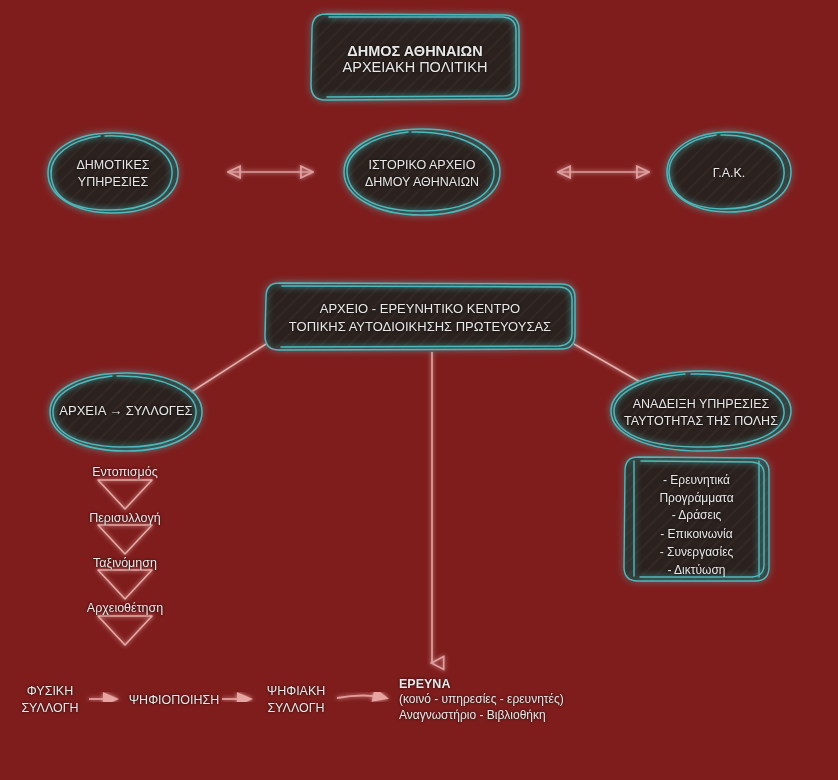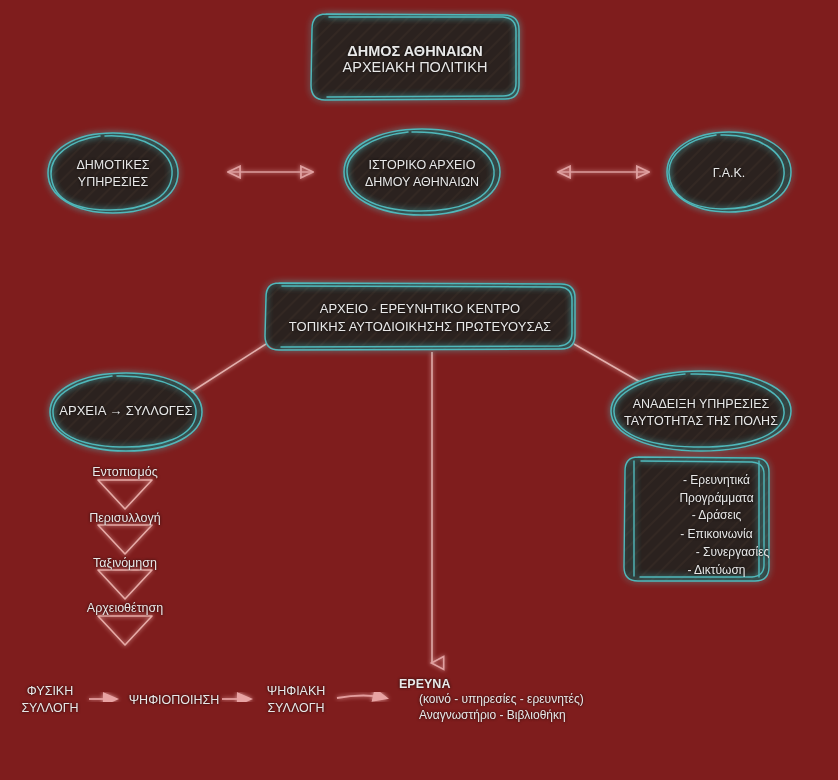--- a/index.html
+++ b/index.html
@@ -28,21 +28,21 @@
     text-align: center;
     line-height: 1.28;
     pointer-events: none;
     text-shadow: 0 0 3px rgba(0,0,0,0.9);
     white-space: pre;
   }
   .t-bold { font-weight: bold; }
   .sz15 { font-size: 14.5px; }
   .sz13 { font-size: 13px; }
   .sz12 { font-size: 12.5px; }
-  .sz11 { font-size: 12px; padding-left: 20px; }
+  .sz11 { font-size: 12px; }
   .left-align { text-align: left; }
 </style>
 </head>
 <body>
 
 <div id="canvas">
 
   <svg class="layer" viewBox="0 0 838 780">
     <defs>
       <pattern id="hatch" width="10" height="10" patternTransform="rotate(45)" patternUnits="userSpaceOnUse">
@@ -186,21 +186,21 @@
 
   <div class="node-label sz13" style="left:50px; top:403px; width:152px;">ΑΡΧΕΙΑ → ΣΥΛΛΟΓΕΣ</div>
 
   <div class="node-label sz12" style="left:611px; top:396px; width:180px;">ΑΝΑΔΕΙΞΗ ΥΠΗΡΕΣΙΕΣ</div>
   <div class="node-label sz12" style="left:611px; top:413px; width:180px;">ΤΑΥΤΟΤΗΤΑΣ ΤΗΣ ΠΟΛΗΣ</div>
 
   <div class="node-label sz11" style="left:624px; top:473px; width:145px;">- Ερευνητικά</div>
   <div class="node-label sz11" style="left:624px; top:491px; width:145px;">Προγράμματα</div>
   <div class="node-label sz11" style="left:624px; top:508px; width:145px;">- Δράσεις</div>
   <div class="node-label sz11" style="left:624px; top:527px; width:145px;">- Επικοινωνία</div>
-  <div class="node-label sz11" style="left:624px; top:545px; width:145px;margin-left:16px;">- Συνεργασίες</div>
+  <div class="node-label sz11" style="left:624px; top:545px; width:145px;">- Συνεργασίες</div>
   <div class="node-label sz11" style="left:624px; top:563px; width:145px;">- Δικτύωση</div>
 
   <div class="node-label sz12" style="left:60px; top:464px; width:130px;">Εντοπισμός</div>
   <div class="node-label sz12" style="left:60px; top:510px; width:130px;">Περισυλλογή</div>
   <div class="node-label sz12" style="left:60px; top:555px; width:130px;">Ταξινόμηση</div>
   <div class="node-label sz12" style="left:60px; top:600px; width:130px;">Αρχειοθέτηση</div>
 
   <div class="node-label sz12" style="left:10px; top:683px; width:80px;">ΦΥΣΙΚΗ</div>
   <div class="node-label sz12" style="left:10px; top:700px; width:80px;">ΣΥΛΛΟΓΗ</div>
 

